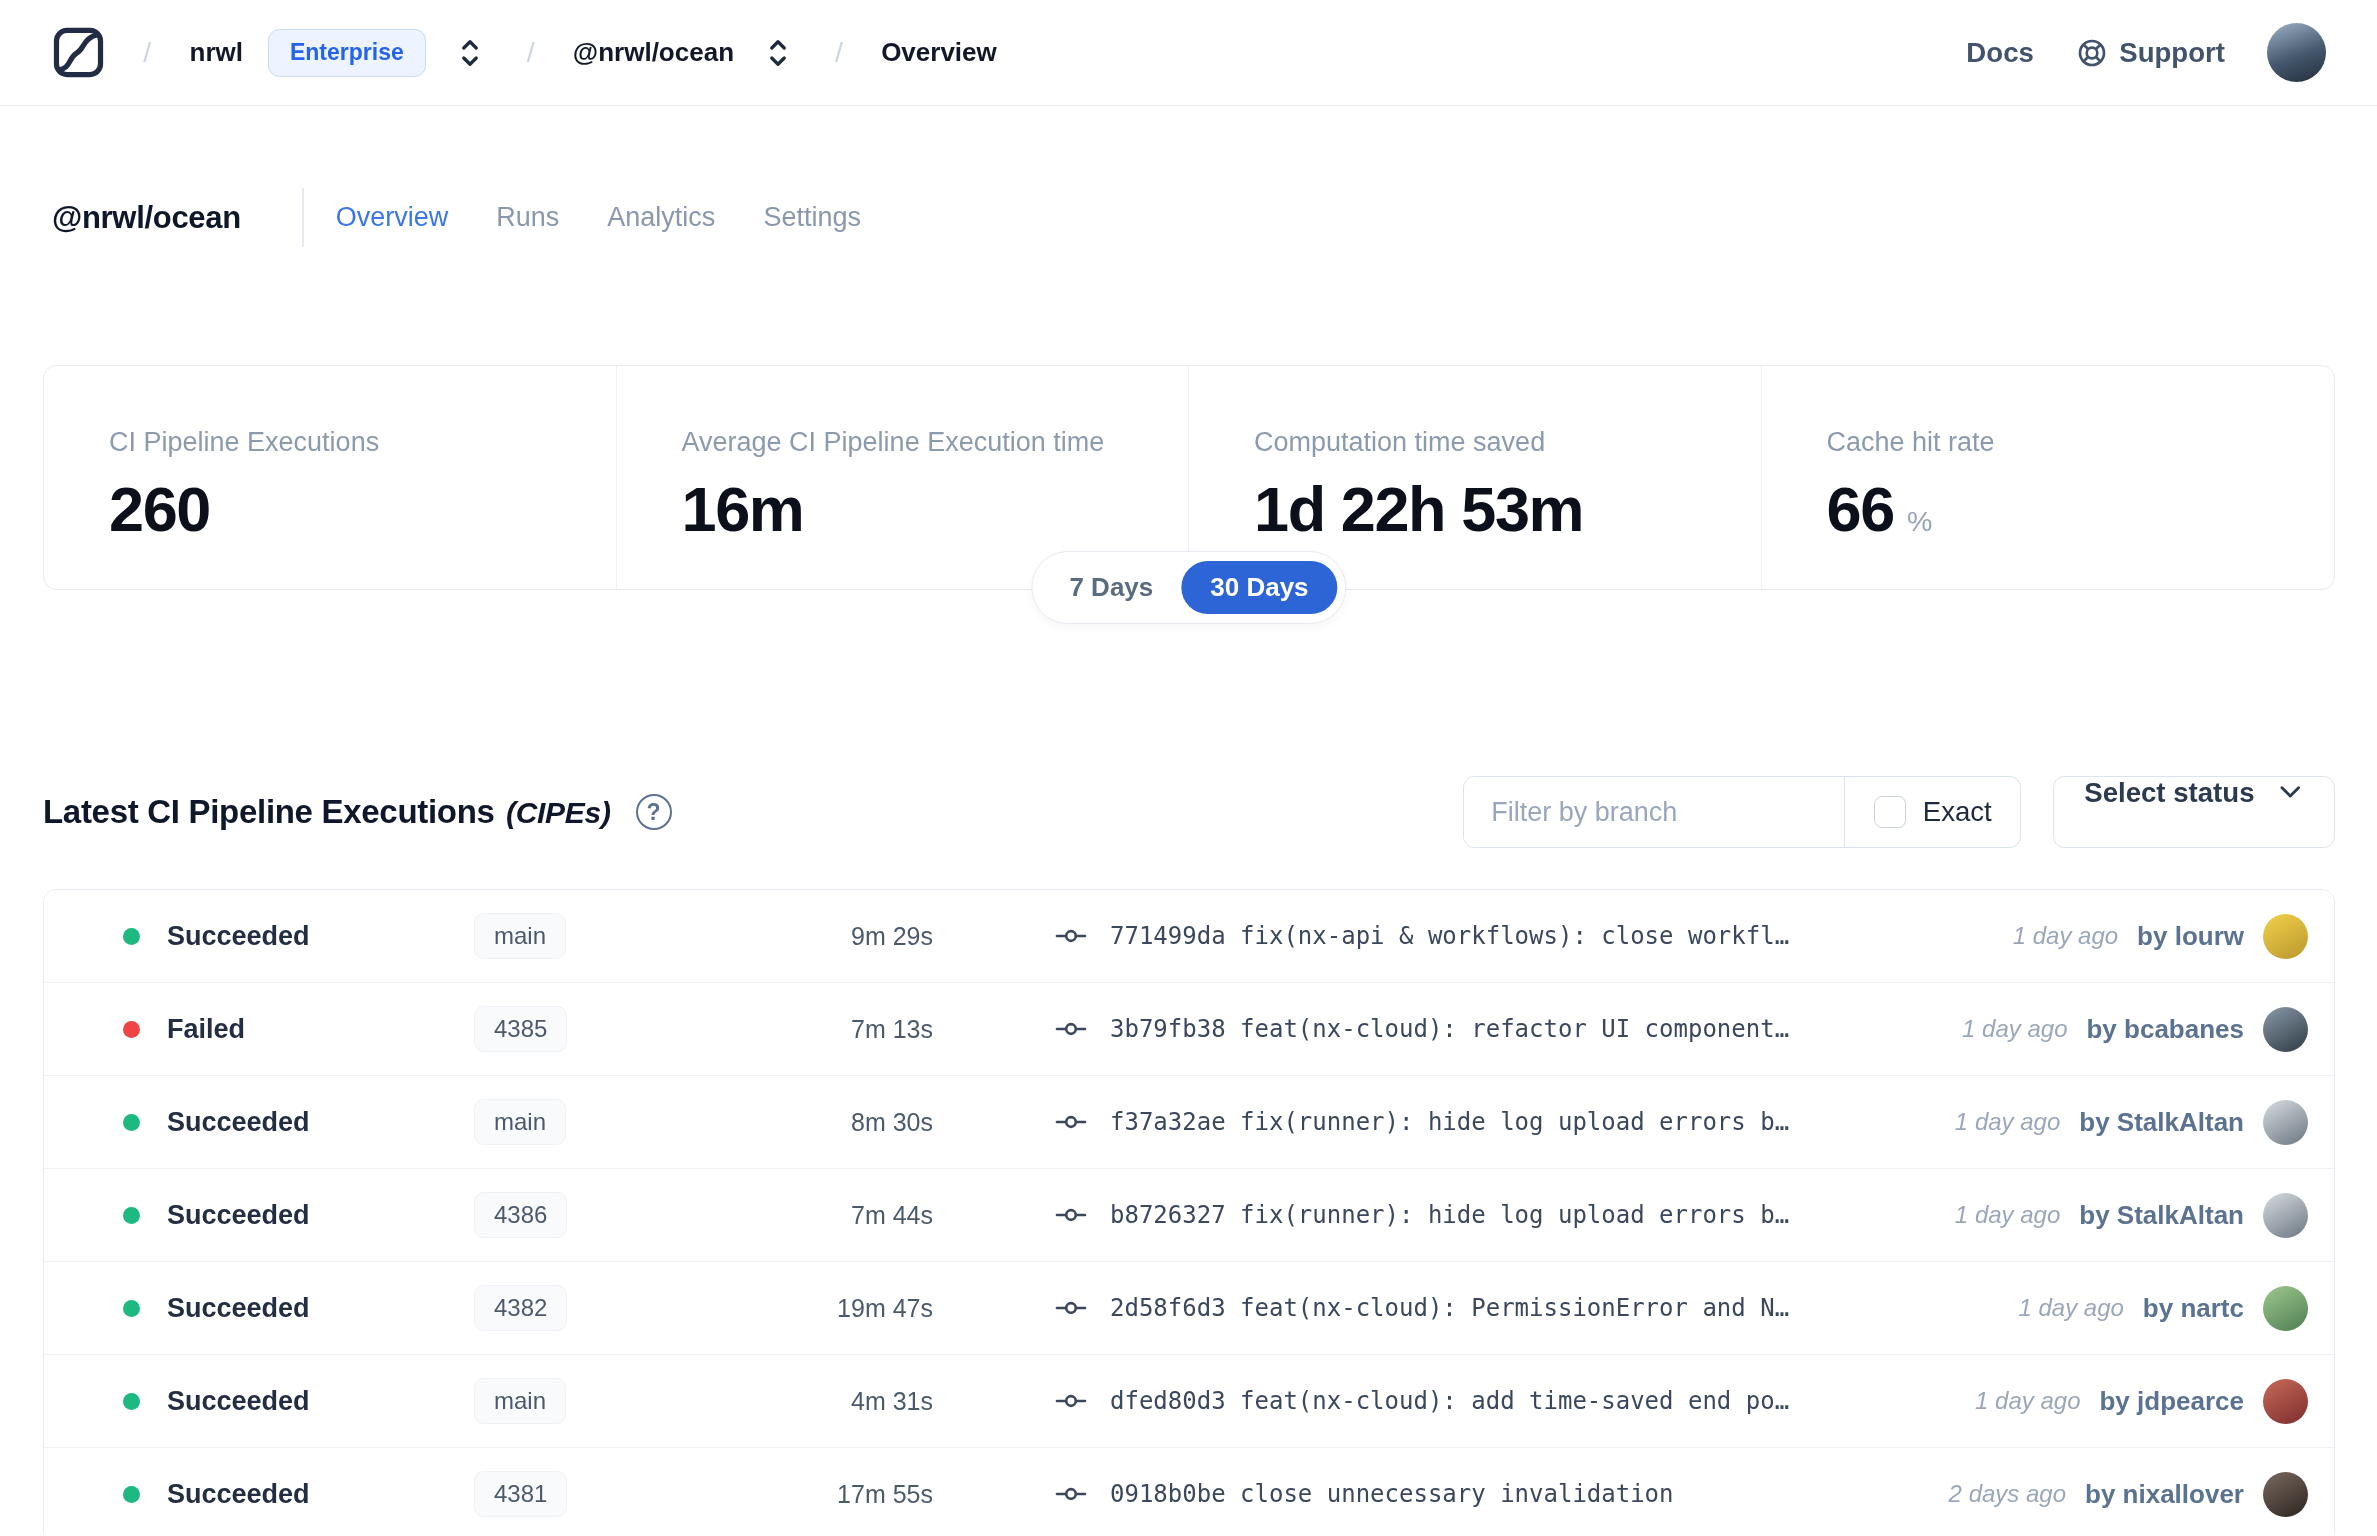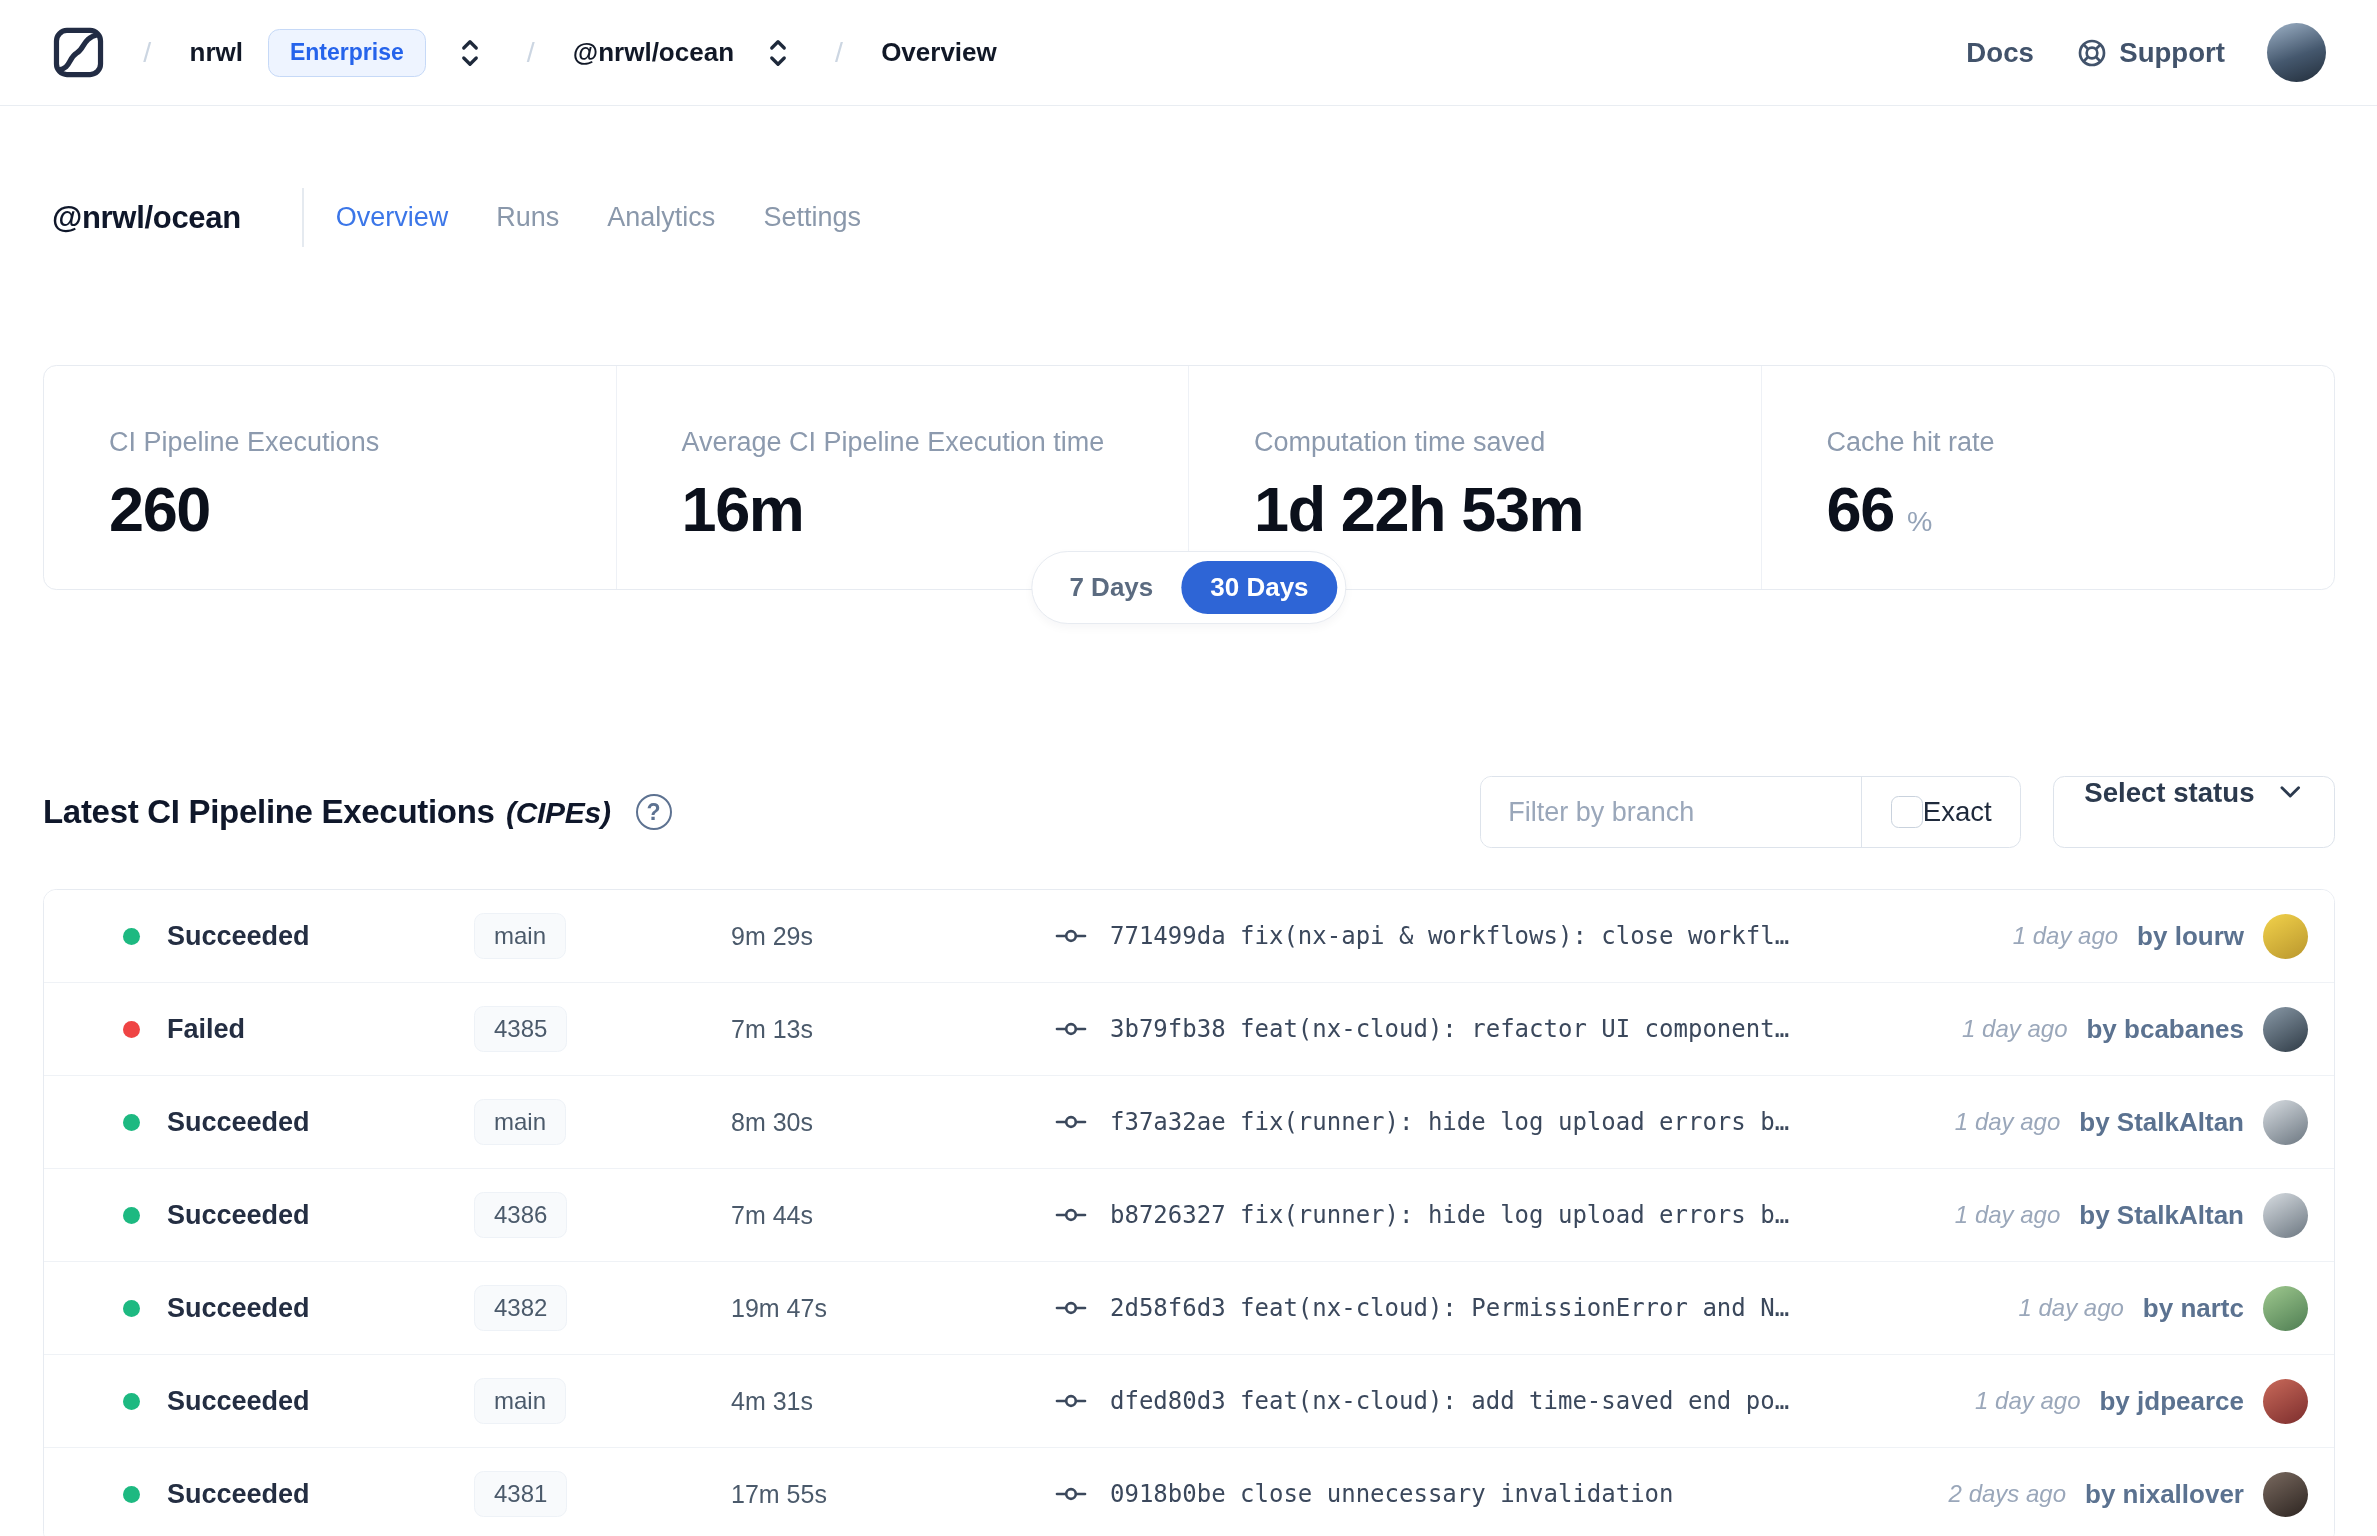--- a/index.html
+++ b/index.html
@@ -58,40 +58,40 @@
   .cipe-title .suffix { font-weight: 600; font-style: italic; font-size: 30px; margin-left: 11.4px; }
   .help-icon { width: 36px; height: 36px; border: 2.4px solid #5d7291; border-radius: 50%;
     color: #5d7291; font-size: 23px; font-weight: 700; display: flex; align-items: center;
     justify-content: center; margin-left: 25px; cursor: pointer; }
   .cipe-controls { margin-left: auto; display: flex; align-items: center; gap: 32px; }
   .filter-group { display: flex; align-items: stretch; border: 1.9px solid #dde3eb;
     border-radius: 11.4px; height: 72px; overflow: hidden; background: #fff; }
   .filter-input { border: none; outline: none; width: 380px; font-size: 27px; padding: 0 27px;
     color: #334155; font-family: "Liberation Sans", sans-serif; }
   .filter-input::placeholder { color: #9aa7ba; }
-  .exact-seg { display: flex; align-items: center; padding: 0 28.5px;
+  .exact-seg { display: flex; align-items: center; gap: 17px; padding: 0 28.5px;
     border-left: 1.9px solid #dde3eb; }
   .checkbox { width: 32px; height: 32px; border: 1.9px solid #c9d2dd; border-radius: 7.6px;
     background: #fff; cursor: pointer; }
   .exact-label { font-size: 27.6px; color: #1e293b; font-weight: 500; }
   .status-btn { display: flex; align-items: flex-start; gap: 21px; border: 1.9px solid #dde3eb;
     border-radius: 11.4px; height: 72px; padding: 0 30px; background: #fff; cursor: pointer;
     font-size: 27.6px; font-weight: 600; color: #2c3a4e; }
 
   
   .cipe-table { margin: 36px 43px 0 43px; border: 1.9px solid #e7ebf1; border-radius: 13.3px;
     background: #fff; overflow: hidden; height: 656px; }
   .cipe-row { display: grid; grid-template-columns: 17px 334px 257px 202px 1fr auto;
     align-items: center; height: 93px; padding-left: 79px; padding-right: 26px;
     border-bottom: 1.9px solid #eff2f6; cursor: pointer; background: #fff; }
   .status-dot { width: 17px; height: 17px; border-radius: 50%; }
   .status-text { font-size: 27px; font-weight: 600; color: #242e42; padding-left: 27px; }
   .branch-badge { justify-self: start; background: #f8fafc; border: 1.9px solid #eef2f7;
     border-radius: 9.5px; padding: 7.6px 19px; font-size: 24px; font-weight: 500; color: #4b5a6b; }
-  .duration { font-size: 25px; color: #4b5a6b; }
+  .duration { text-align: right; font-size: 25px; color: #4b5a6b; }
   .commit-cell { display: flex; align-items: center; gap: 23px; padding-left: 122px; min-width: 0; }
   .commit-text { font-family: "DejaVu Sans Mono", monospace; font-size: 24px; color: #3b485c;
     white-space: nowrap; overflow: hidden; }
   .row-meta { display: flex; align-items: center; gap: 19px; }
   .time-ago { font-size: 24px; font-style: italic; color: #9aa7ba; }
   .author { font-size: 26px; font-weight: 600; color: #5b7290; }
   .avatar-row { width: 45px; height: 45px; border-radius: 50%; flex-shrink: 0; }
 </style>
 </head>
 <body>

